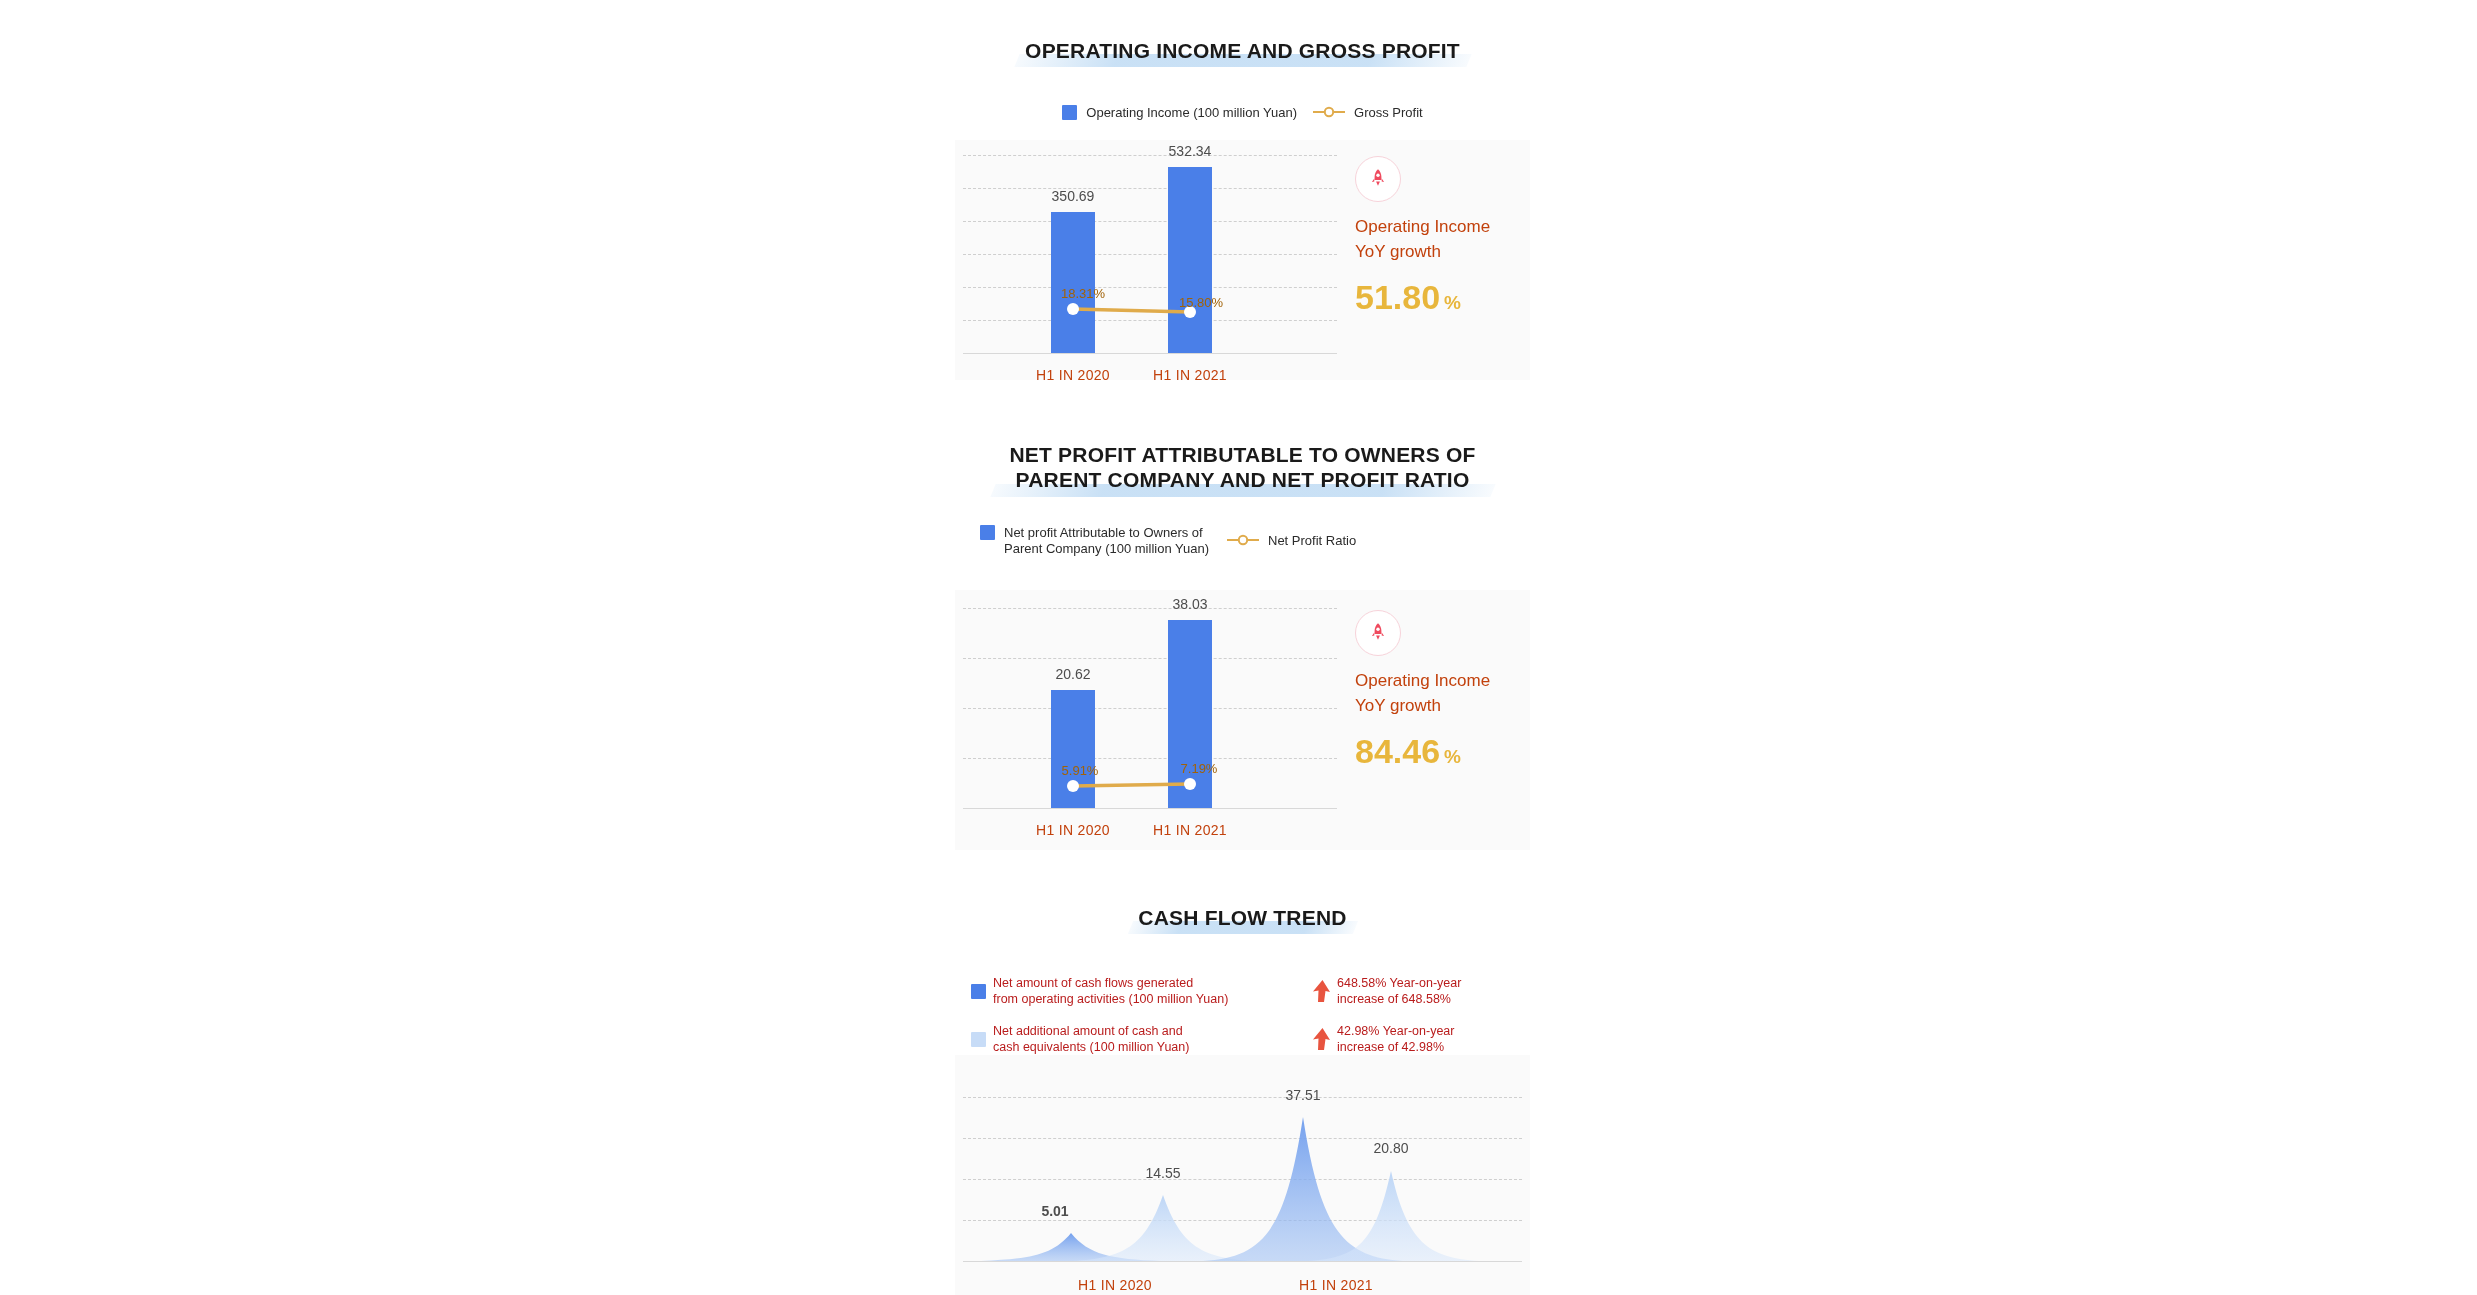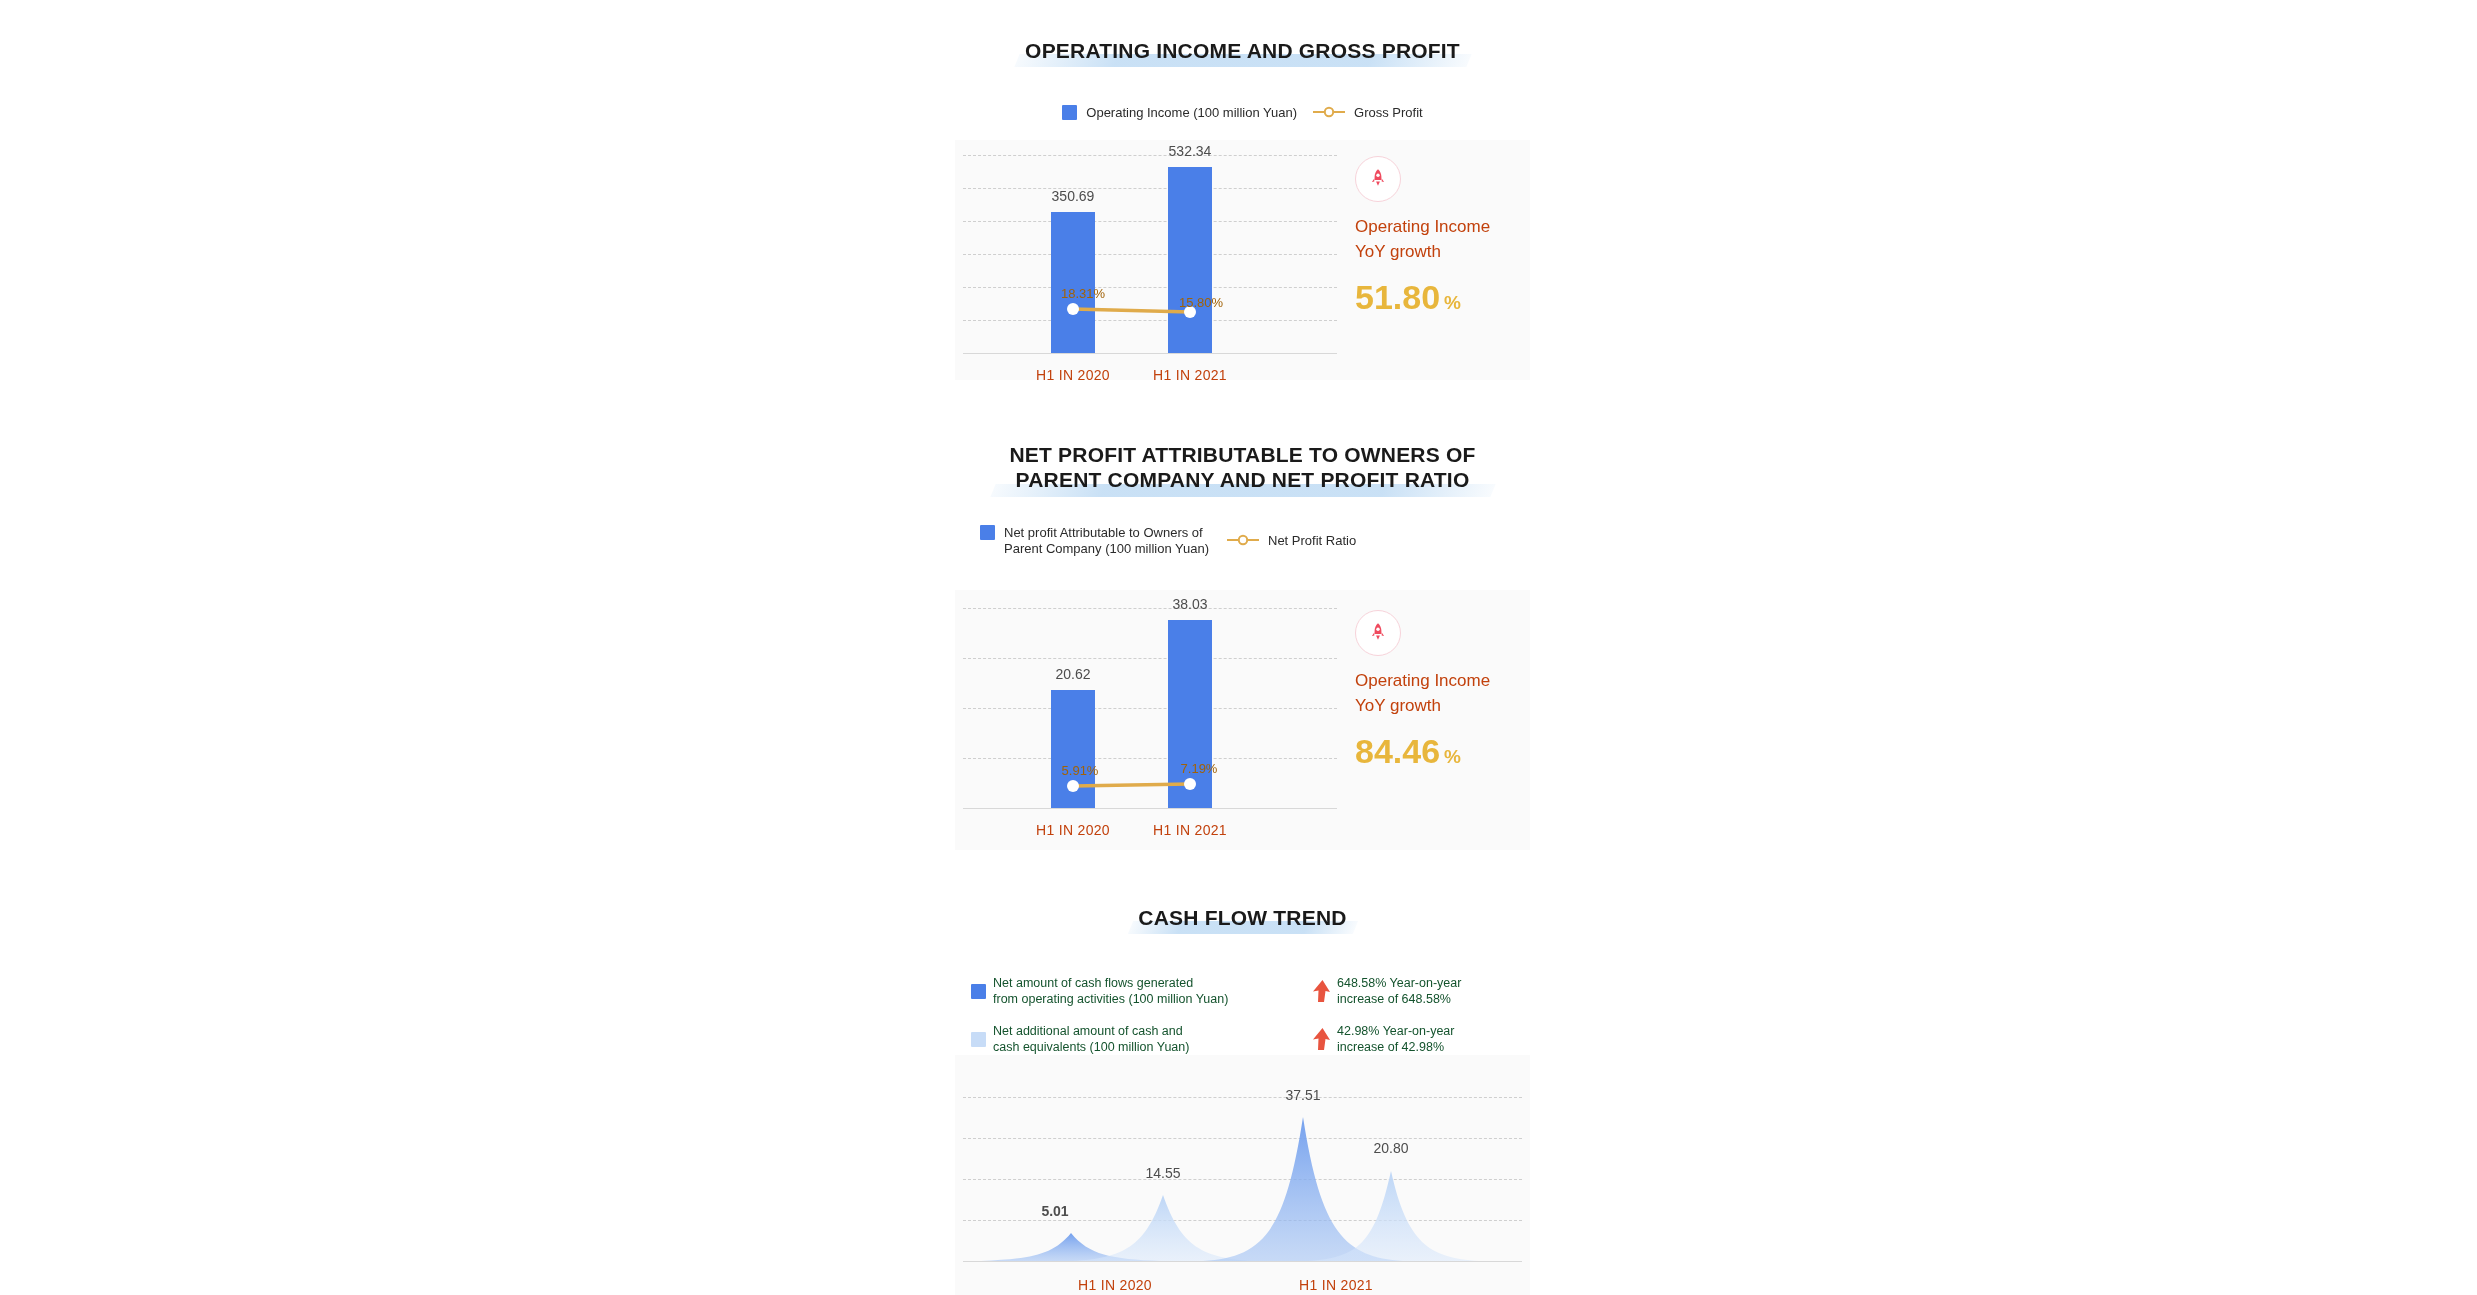--- a/index.html
+++ b/index.html
@@ -183,21 +183,21 @@
     margin-left: 4px;
   }
 
   
   .cf-legend {
     display: grid;
     grid-template-columns: 22px 310px 34px auto;
     row-gap: 16px;
     align-items: center;
     font-size: 12.5px;
-    color: #14532d;
+    color: #b91c1c;
   }
   .cf-legend .legend-label { line-height: 16px; }
   .cf-note { line-height: 16px; white-space: pre-line; font-size: 12.5px; }
 
   .peak-label {
     position: absolute;
     font-size: 14px;
     color: #4d4d4d;
     text-align: center;
     width: 100px;

